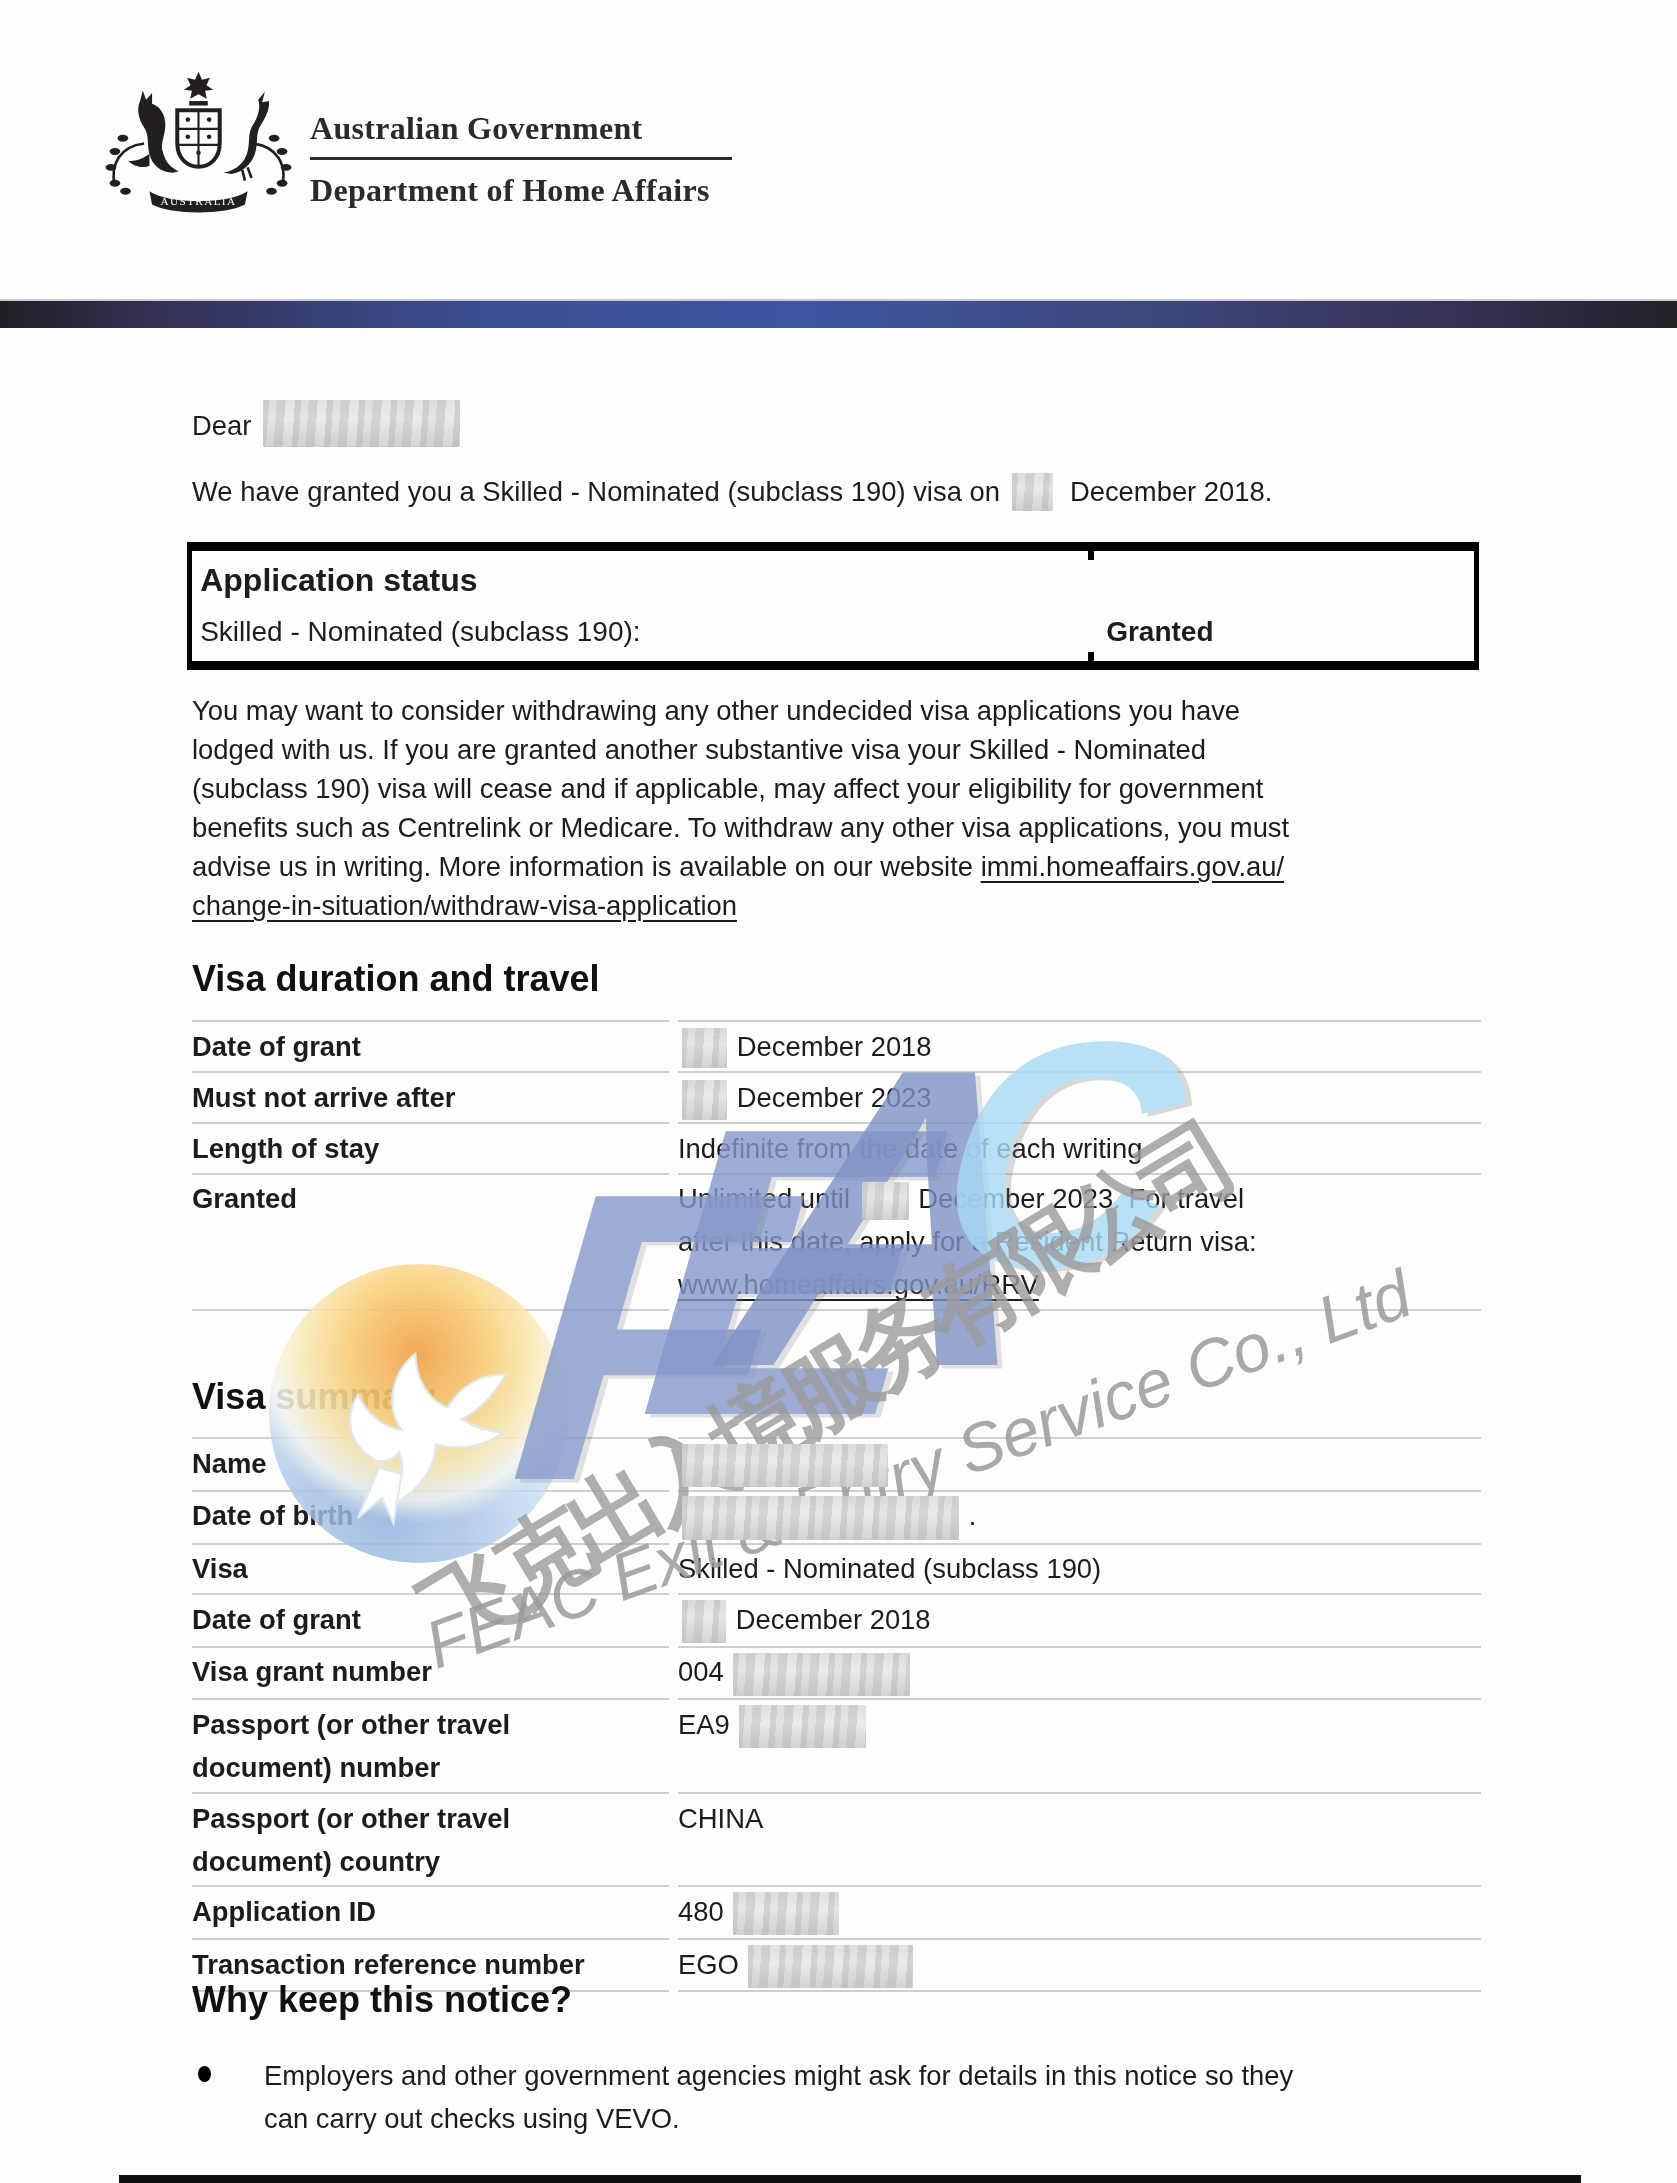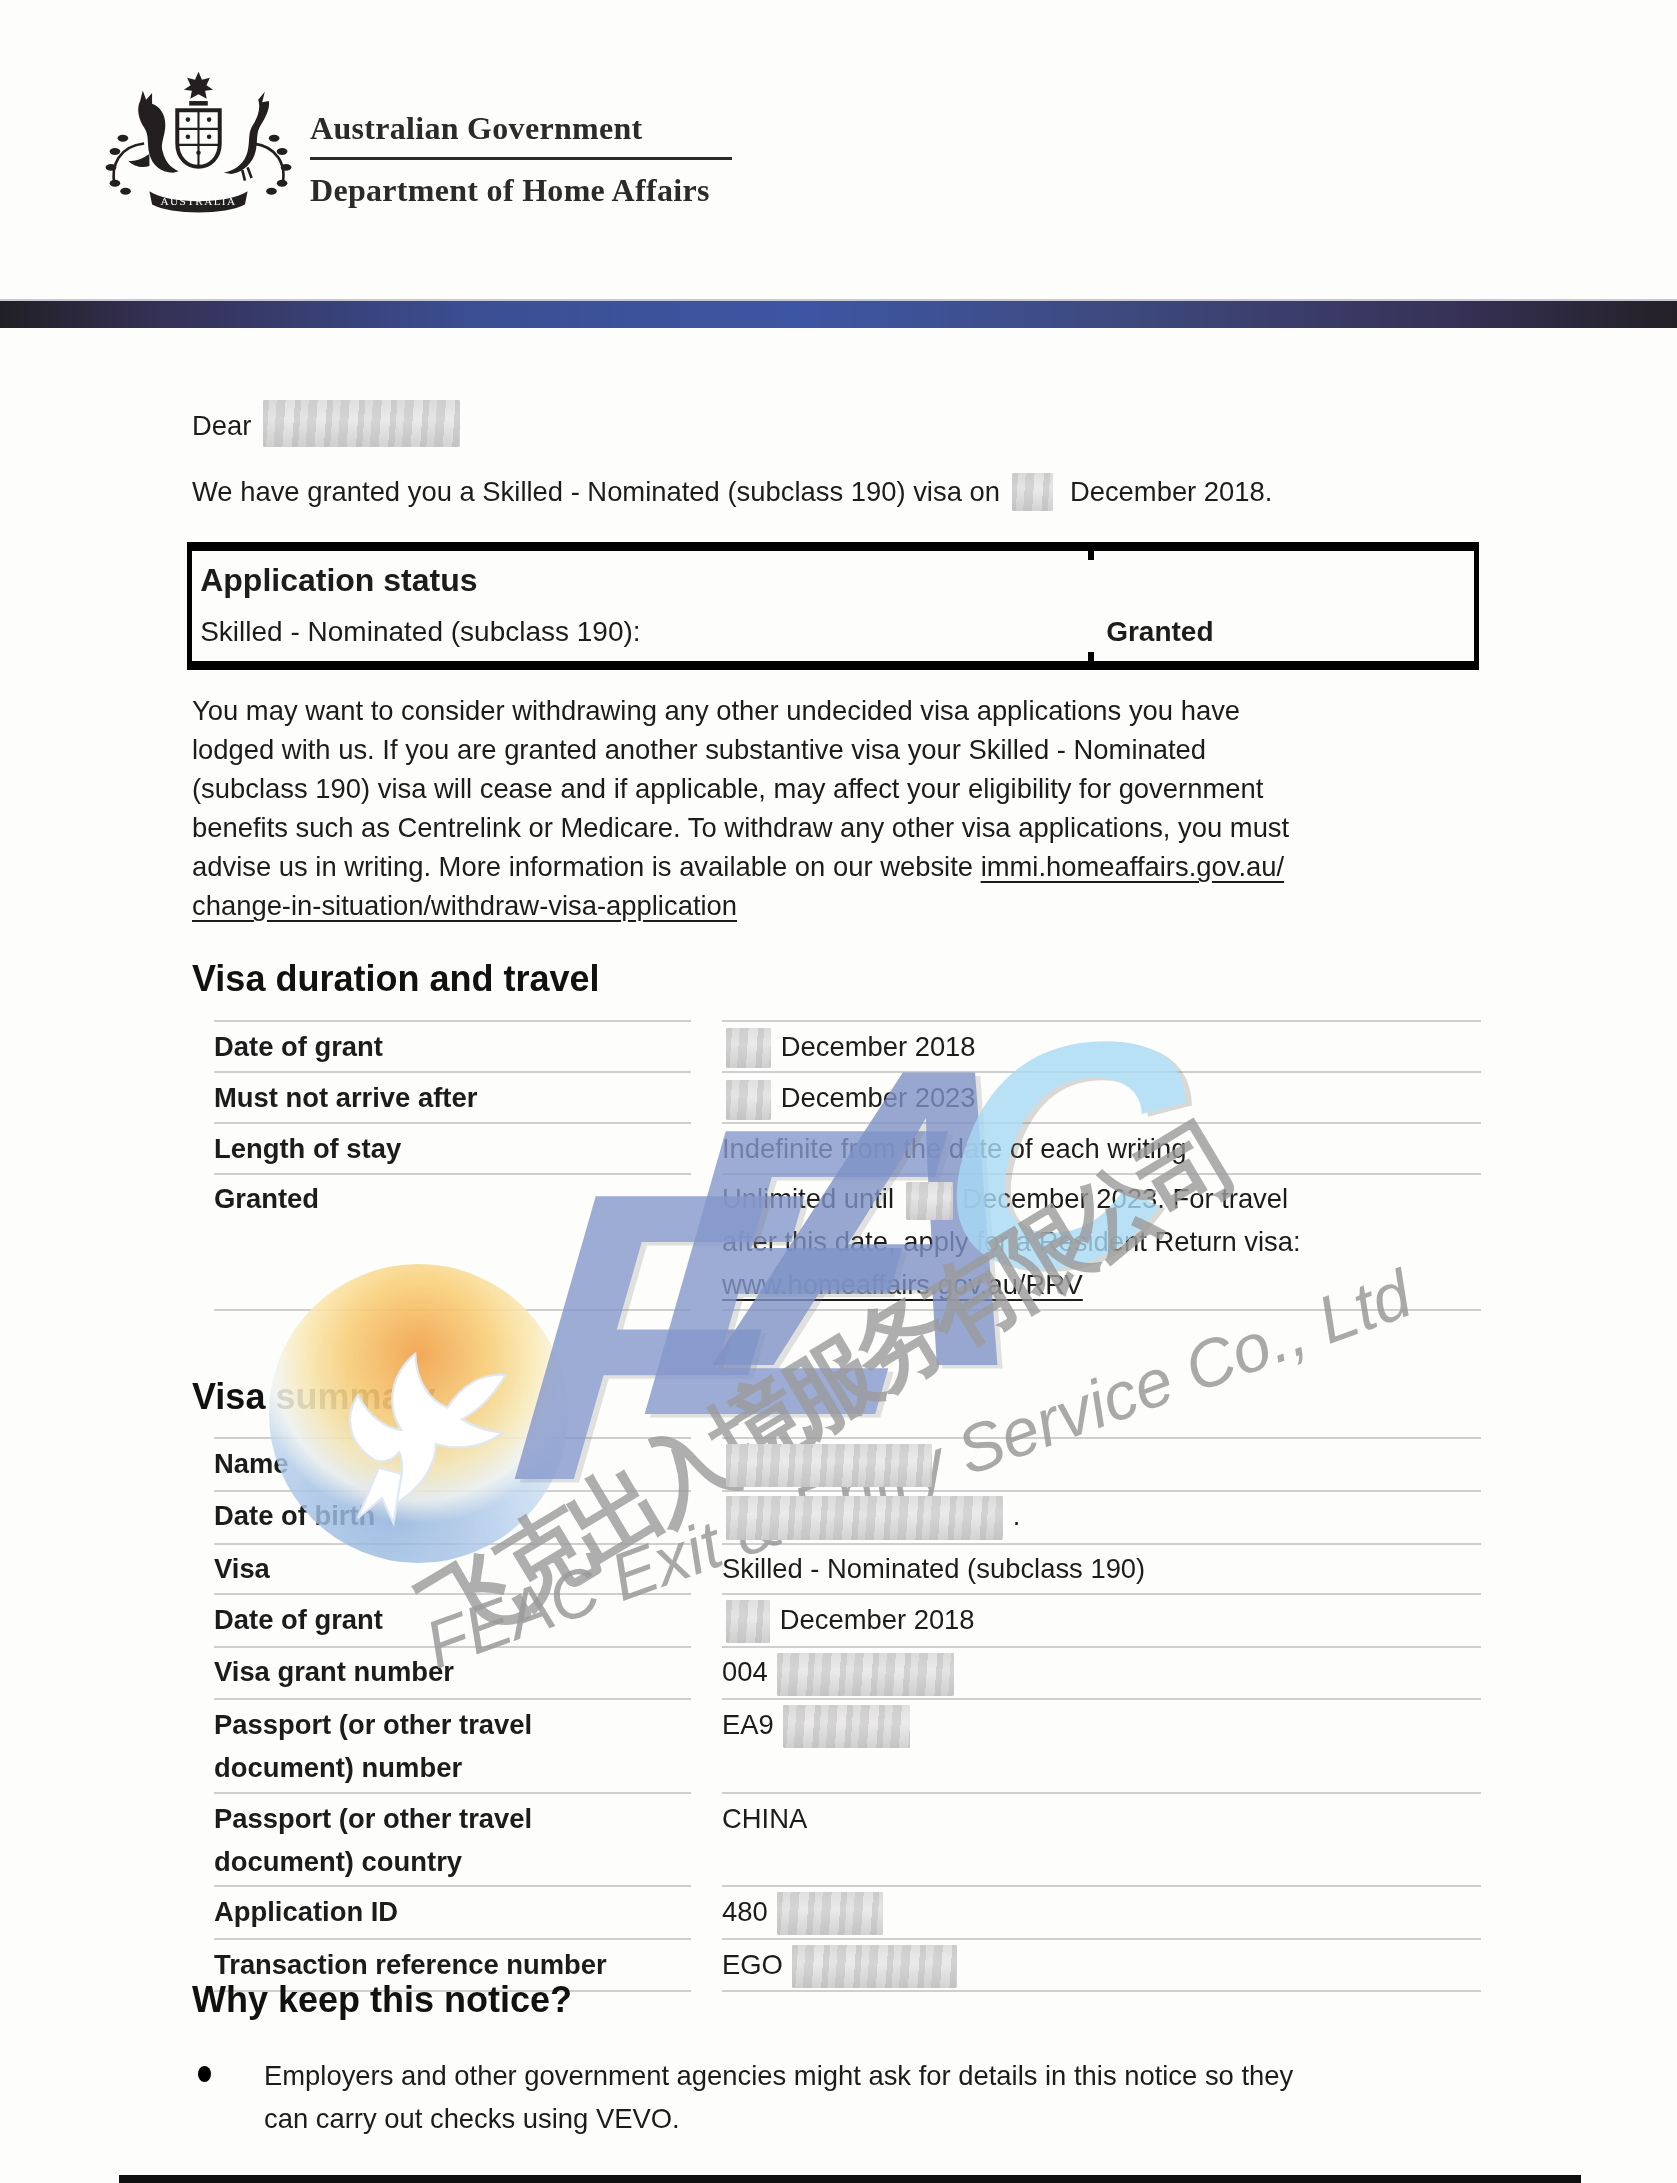--- a/index.html
+++ b/index.html
@@ -39,21 +39,21 @@
   .status-granted{position:absolute; left:906px; top:0; font-weight:bold;}
   .tick{position:absolute; left:896px; width:6.2px; height:9px; background:#000;}
   .tick.t{top:0;} .tick.b{bottom:0;}
   
   .withdraw{left:192px; top:691px; width:1289px; font-size:27.4px; line-height:39px;}
   h2.sec{position:absolute; margin:0; font-size:36px; line-height:40px; font-weight:bold; color:#111;}
   
   .tbl{position:absolute; left:192px; width:1289px;}
   .t-row{display:flex; gap:9px;}
   .t-row .cell{border-bottom:2.7px solid #cfcfcf; padding:2.7px 0; min-height:43px;
-    font-size:27.4px; line-height:43px;margin-left:22px;}
+    font-size:27.4px; line-height:43px;}
   .t-row.first .cell{border-top:2.7px solid #cfcfcf;}
   .t-row .lbl{width:477px; font-weight:bold; flex:none;}
   .t-row .val{flex:1;}
   .t-row .val .redact{vertical-align:middle;}
   
   .bullets{left:197px; top:2054px; width:1262px;}
   .bullet-item{position:relative; padding-left:67px; font-size:27.4px; line-height:43px;}
   .bullet-item::before{content:''; position:absolute; left:1.4px; top:12.3px; width:13px; height:16px;
     background:#000; border-radius:50%;}
   .bottom-bar{left:119px; top:2175px; width:1462px; height:8.2px; background:#101010;}

